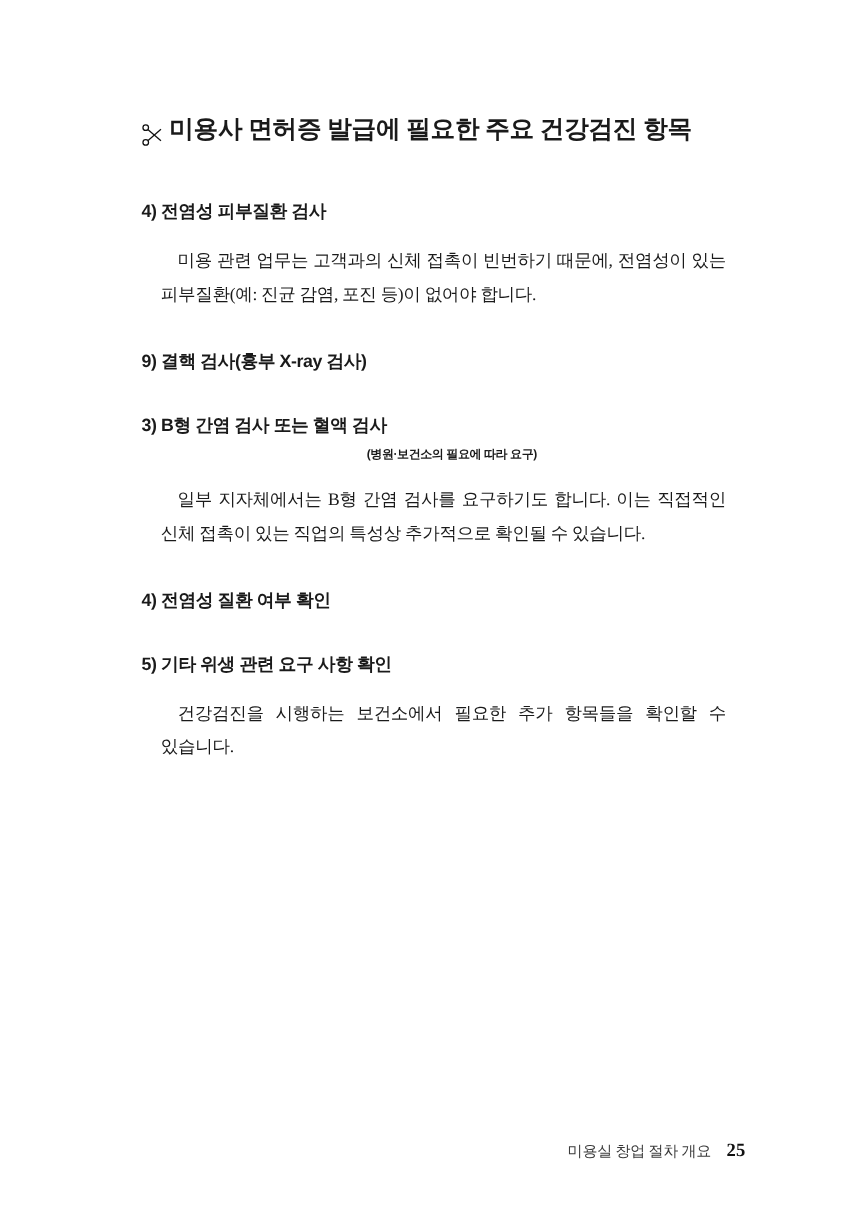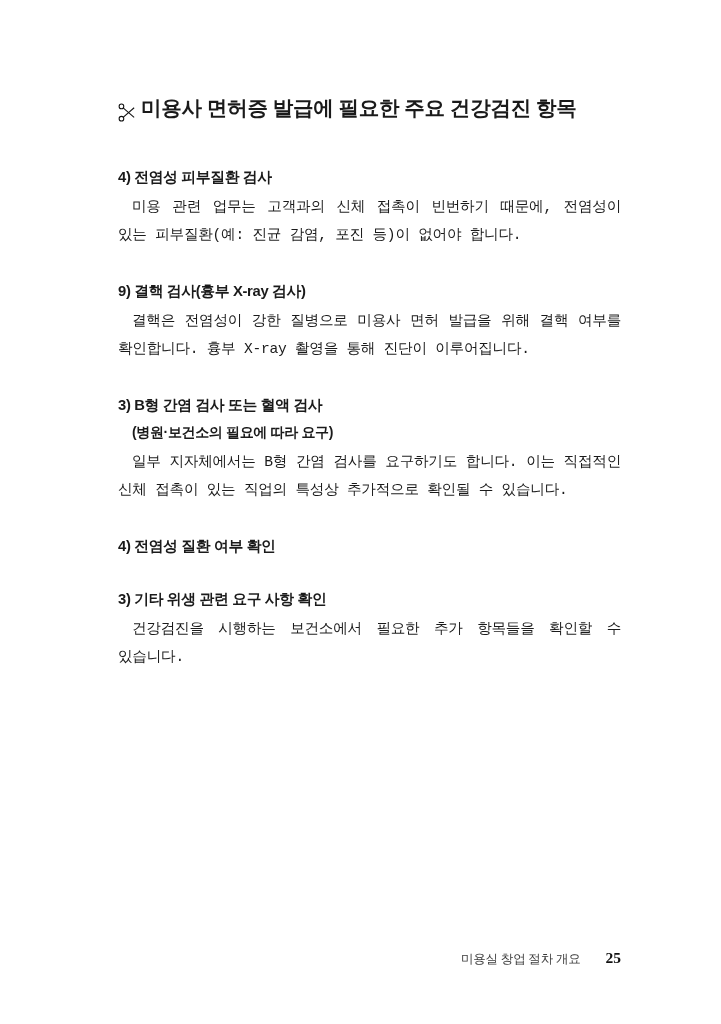--- a/index.html
+++ b/index.html
@@ -57,44 +57,45 @@
     font-family: "Liberation Sans", sans-serif;
     font-weight: bold;
     font-size: 14.8px;
     line-height: 1.5;
     letter-spacing: -0.35px;
     margin: 0 0 5px 0;
   }
   .sec-head-sub {
     font-family: "Liberation Sans", sans-serif;
     font-weight: bold;
-    font-size: 14px;
+    font-size: 10px;
     line-height: 1.5;
     letter-spacing: -0.35px;
     margin: 0 0 5px 14px;
+    text-align: center;
   }
   .sec-body {
-    font-family: Liberation Mono, monospace;
+    font-family: Liberation Serif, serif;
     font-size: 14.6px;
     line-height: 1.92;
     letter-spacing: -0.25px;
     text-align: justify;
     text-justify: inter-character;
-    margin: 0;
+    margin: 16px;
     text-indent: 14px;
     word-break: keep-all;
   }
   
   .footer {
     position: absolute;
     right: 100px;
     bottom: 56px;
     display: flex;
     align-items: baseline;
-    gap: 25px;
+    gap: 13px;
     color: #3a3a3a;
     justify-content: space-between;
   }
   .footer-label {
     font-family: "Liberation Serif", serif;
     font-size: 12.5px;
     letter-spacing: -0.2px;
   }
   .footer-page {
     font-family: Liberation Serif, serif;
@@ -120,35 +121,34 @@
     <h1 class="doc-title">미용사 면허증 발급에 필요한 주요 건강검진 항목</h1>
   </div>
 
   <div class="section">
     <p class="sec-head">4) 전염성 피부질환 검사</p>
     <p class="sec-body">미용 관련 업무는 고객과의 신체 접촉이 빈번하기 때문에, 전염성이 있는 피부질환(예: 진균 감염, 포진 등)이 없어야 합니다.</p>
   </div>
 
   <div class="section">
     <p class="sec-head">9) 결핵 검사(흉부 X-ray 검사)</p>
-    <p class="sec-body">결핵은 전염성이 강한 질병으로 미용사 면허 발급을 위해 결핵 여부를 확인합니다. 흉부 X-ray 촬영을 통해 진단이 이루어집니다.</p>
   </div>
 
   <div class="section">
     <p class="sec-head">3) B형 간염 검사 또는 혈액 검사</p>
     <p class="sec-head-sub">(병원·보건소의 필요에 따라 요구)</p>
     <p class="sec-body">일부 지자체에서는 B형 간염 검사를 요구하기도 합니다. 이는 직접적인 신체 접촉이 있는 직업의 특성상 추가적으로 확인될 수 있습니다.</p>
   </div>
 
   <div class="section">
     <p class="sec-head">4) 전염성 질환 여부 확인</p>
   </div>
 
   <div class="section">
-    <p class="sec-head">3) 기타 위생 관련 요구 사항 확인</p>
+    <p class="sec-head">5) 기타 위생 관련 요구 사항 확인</p>
     <p class="sec-body">건강검진을 시행하는 보건소에서 필요한 추가 항목들을 확인할 수 있습니다.</p>
   </div>
 
   <div class="footer">
     <span class="footer-label">미용실 창업 절차 개요</span>
     <span class="footer-page">25</span>
   </div>
 
 </div>
 

